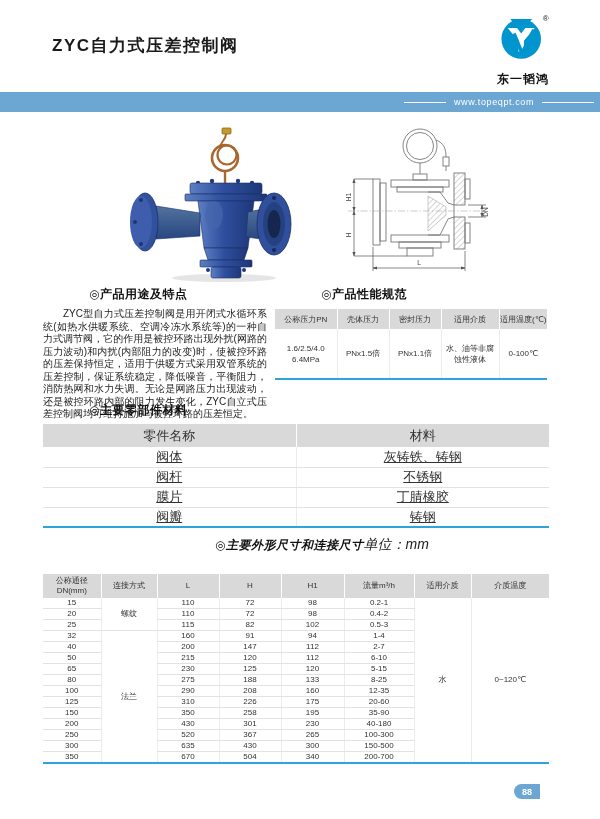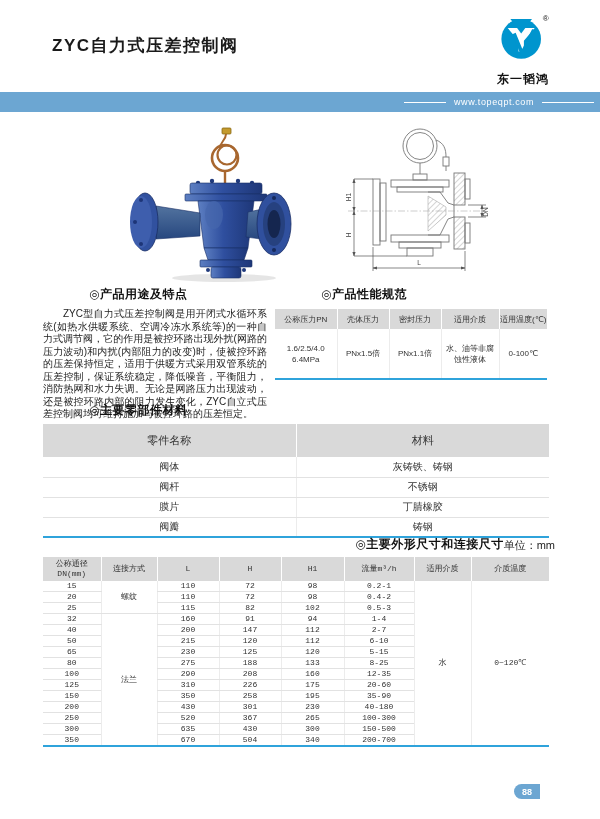--- a/index.html
+++ b/index.html
@@ -37,27 +37,27 @@
   td:first-child{ border-left:none; }
   table.blue-bottom{ border-bottom:2px solid #2FA3DB; }
   
   .sec-performance{ position:absolute; left:275px; top:286px; width:272px; }
   .perf-table{ width:272px; margin-top:6px; }
   .perf-table th{ height:20px; font-size:8px; }
   .perf-table td{ height:50px; font-size:8px; padding:0 3px; line-height:11px; }
   
   .sec-materials{ position:absolute; left:43px; top:402px; width:506px; }
   .mat-table{ width:506px; margin-top:5px; }
-  .mat-table th{ height:33px; font-size:11px; }
-  .mat-table td{ height:20px; font-size:10px; }
+  .mat-table th{ height:23px; font-size:13px; }
+  .mat-table td{ height:20px; font-size:13px;text-decoration:underline; }
   
   .sec-dims{ position:absolute; left:43px; top:536px; width:512px; }
-  .dims-head{ display:flex; justify-content:flex-end; align-items:flex-end; }
-  .unit{ font-size:11px; color:#222; }
-  .dims-table{ width:506px; margin-top:4px;font-family:Liberation Mono, monospace; }
+  .dims-head{ display:flex; justify-content:center; align-items:flex-end;font-style:italic; }
+  .unit{ font-size:14px; color:#222; }
+  .dims-table{ width:506px; margin-top:20px; }
   .dims-table th{ height:24px; font-size:8px; white-space:pre-line; line-height:10px; }
   .dims-table td{ height:10px; line-height:10px; font-size:8px; padding:0; }
   
   .note{ position:absolute; left:43px; top:757px; font-size:8.5px; color:#222; }
   .page-badge{ position:absolute; left:514px; top:784px; width:26px; height:15px;
                background:#6CA6D2; border-radius:8px 0 0 8px; color:#fff; font-size:9px;
                font-weight:700; display:flex; align-items:center; justify-content:center; }
 </style>
 </head>
 <body>

